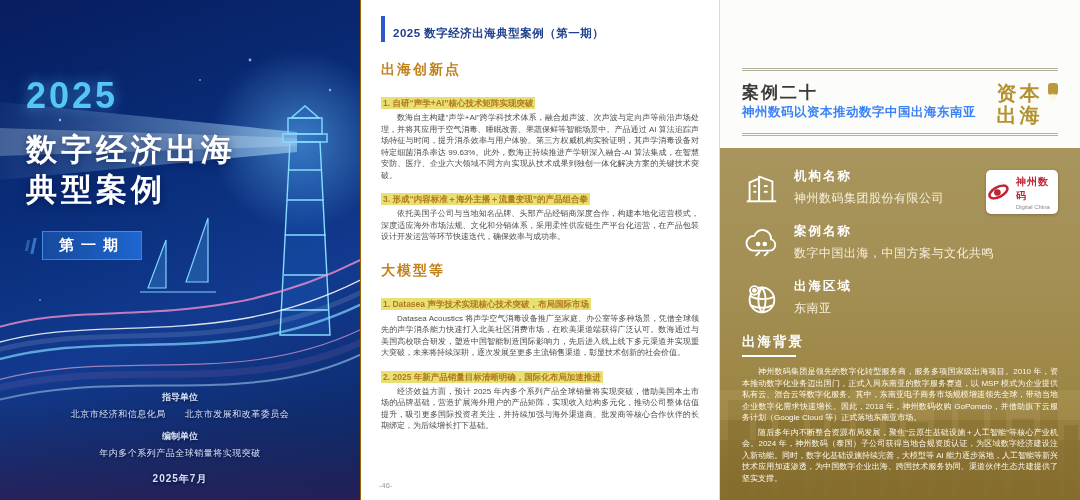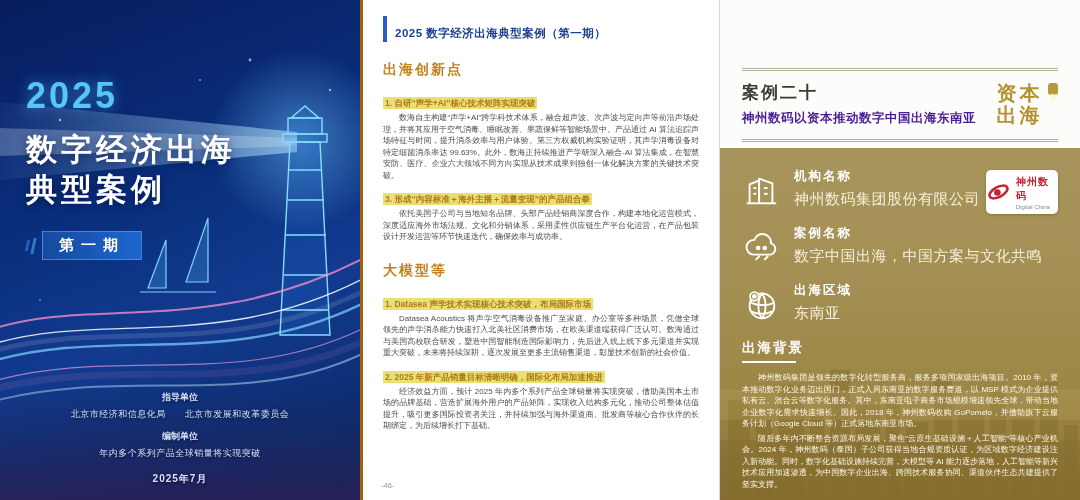--- a/index.html
+++ b/index.html
@@ -24,55 +24,55 @@
                  background:linear-gradient(90deg,#164a9e,#1d66cf); border:1px solid rgba(120,190,255,.45);
                  color:#fff; font-size:15px; font-weight:700; letter-spacing:7px; }
   .cover-footer { position:absolute; z-index:3; bottom:14px; left:0; right:0; text-align:center;
                   color:#d7e4fb; text-shadow:0 1px 3px rgba(0,0,40,.8); }
   .cf-label { font-size:9px; font-weight:700; margin-top:9px; }
   .cf-orgs  { font-size:9px; margin-top:4px; letter-spacing:.5px; }
   .cf-date  { font-size:10px; font-weight:700; margin-top:12px; letter-spacing:1px; }
 
   
   .page { position:relative; width:360px; height:500px; background:#ffffff;
-          border-left:3px solid #a16207; border-right:1px solid #d9d9d9; padding:0 20px; }
+          border-left:1px solid #a16207; border-right:1px solid #d9d9d9; padding:0 20px; }
   .page-header { display:flex; align-items:flex-end; padding-top:16px; }
   .page-header-bar { width:4px; height:26px; background:#2b59c9; margin-right:8px; }
   .page-header-text { font-size:11.5px; font-weight:800; color:#1d3f8f; letter-spacing:.5px; padding-bottom:1px; }
   .section { margin-top:18px; }
   .section-title { display:inline-block; font-size:14px; font-weight:800; color:#c2811b; letter-spacing:2px; }
   .section-underline { width:62px; height:2px; background:#c2811b; margin-top:3px;
                        border-bottom:3px solid #ffffff; box-shadow:0 4px 0 -2px #d8b36a; }
   .sub-item { margin-top:7px; }
   .sub-heading { display:inline; font-size:8.5px; font-weight:700; color:#b0791f;
                  background:rgba(226,216,80,.8); padding:1px 2px; line-height:1.5; }
   .sub-body { font-size:8px; line-height:11.5px; color:#4d4d4d; text-align:justify;
               text-indent:2em; margin-top:2px; }
   .page-number { position:absolute; left:18px; bottom:10px; font-size:7.5px; color:#9a9a9a; }
 
   
   .case { position:relative; width:360px; height:500px; background:#fcfcfa; overflow:hidden; }
   .case-header { position:relative; margin:0 22px; margin-top:68px; padding:10px 0 12px 0;
                  border-top:3px double #b5b1a0; border-bottom:3px double #b5b1a0; }
   .case-no { font-size:17px; font-weight:800; color:#3b3b35; letter-spacing:2px; }
-  .case-title { font-size:12.5px; font-weight:700; color:#4c1d95; margin-top:6px; letter-spacing:.5px; }
+  .case-title { font-size:12.5px; font-weight:700; color:#3b82f6; letter-spacing:.5px; }
   .case-category { position:absolute; right:0; top:12px; display:flex; align-items:flex-start; }
   .category-big { font-size:20px; font-weight:800; color:#b3922f; line-height:1.08; letter-spacing:3px; }
   .category-tag { margin-left:5px; background:#b89a3a; color:#fdf6dd; border-radius:3px;
                   padding:4px 2px; font-size:6.5px; letter-spacing:1px;
                   writing-mode:vertical-rl; text-orientation:upright; line-height:1; }
   .case-gold { position:absolute; left:0; right:0; top:148px; bottom:0;
                background:linear-gradient(180deg,#a8955d 0%,#a38f53 40%,#9c8645 70%,#8e7433 100%);
                padding:20px 22px 0 22px; color:#fff; }
   .skyline { position:absolute; left:0; right:0; bottom:0; height:170px; opacity:.45; }
   .gold-content { position:relative; z-index:2; }
   .info-row { display:flex; align-items:flex-end; margin-bottom:16px; }
   .info-icon { width:38px; height:38px; flex:0 0 38px; margin-right:14px; }
   .info-label { font-size:12.5px; font-weight:800; letter-spacing:2px; color:#ffffff; }
-  .info-value { font-size:15px; color:#f6efdb; margin-top:5px; letter-spacing:.5px; }
+  .info-value { font-size:12px; color:#f6efdb; margin-top:5px; letter-spacing:.5px; }
   .logo-box { position:absolute; right:0; top:2px; width:72px; height:44px; background:#ffffff;
               border-radius:5px; display:flex; align-items:center; justify-content:center; z-index:3;
               box-shadow:0 1px 3px rgba(60,40,0,.3); }
   .logo-text-wrap { margin-left:5px; }
   .logo-cn { font-size:10px; font-weight:800; color:#c22433; letter-spacing:1px; }
   .logo-en { font-size:6px; color:#8a8a8a; margin-top:1px; }
   .bg-title { font-size:13.5px; font-weight:800; letter-spacing:2px; color:#ffffff; margin-top:6px; }
   .bg-underline { width:54px; height:2px; background:#ffffff; margin:4px 0 9px 0; }
   .bg-para { font-size:8px; line-height:11.5px; color:#fdf8ea; text-align:justify;
              text-indent:2em; margin-bottom:3px; }

